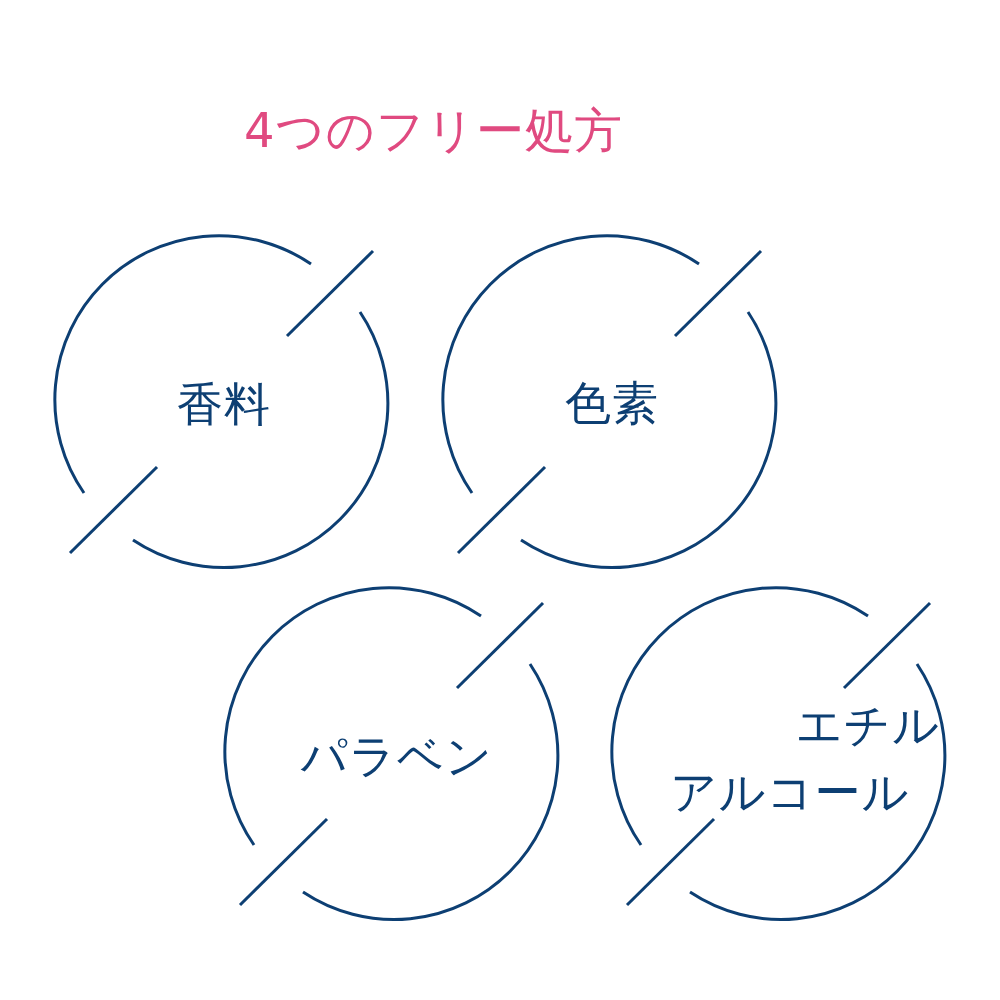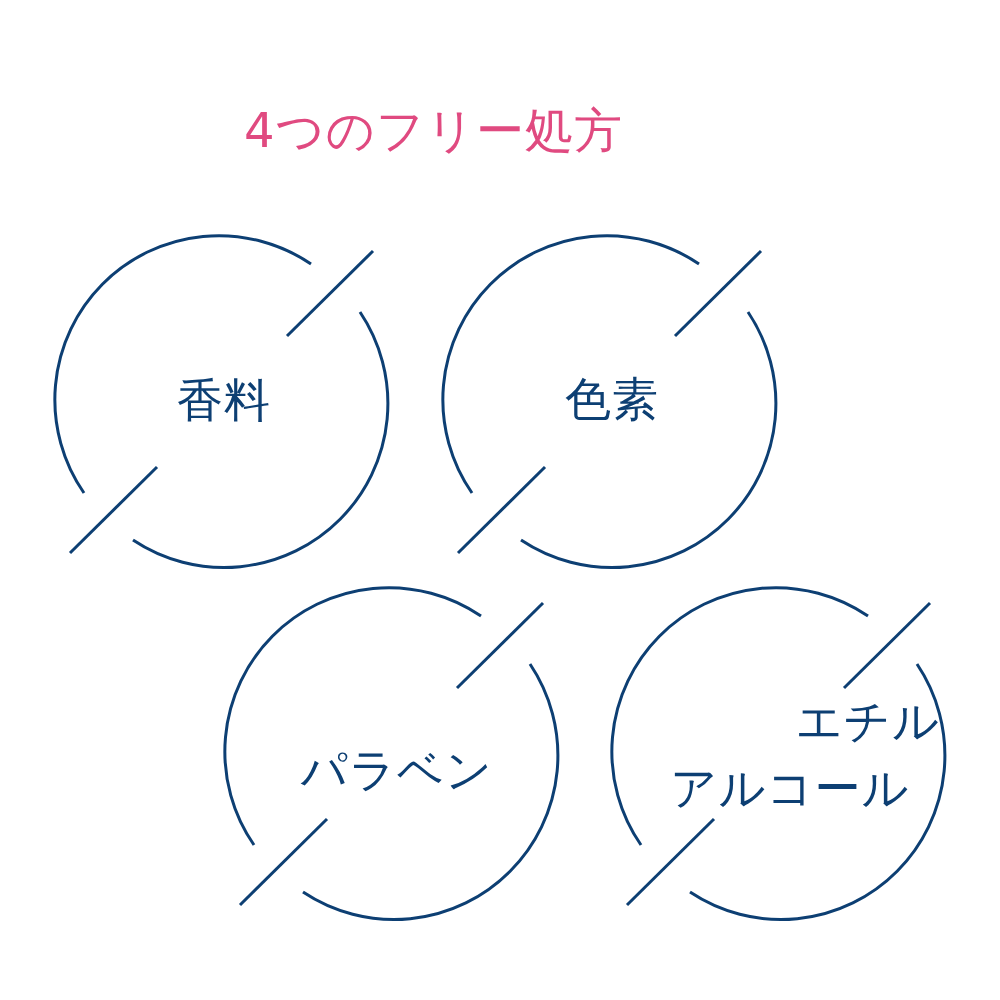--- a/index.html
+++ b/index.html
@@ -5,21 +5,21 @@
     html, body { margin: 0; padding: 0; background: #ffffff; }
     body { width: 1000px; height: 1000px; position: relative; overflow: hidden; }
     .title {
       position: absolute; left: 0; top: 98px; width: 867px;
       text-align: center; font-family: "DejaVu Sans", sans-serif;
       font-size: 48px; line-height: 64px; color: #e04a80; letter-spacing: 1px;
     }
     svg.icons { position: absolute; left: 0; top: 0; }
     .label {
       position: absolute; width: 300px; text-align: center;
-      font-family: Liberation Mono, monospace; font-size: 46px; line-height: 60px;
+      font-family: Liberation Sans, sans-serif; font-size: 46px; line-height: 60px;
       color: #0d3f73; letter-spacing: 1px;
     }
   </style>
 </head>
 <body>
 
 <div class="title">4つのフリー処方</div>
 
 <svg class="icons" width="1000" height="1000" viewBox="0 0 1000 1000">
   <defs>
@@ -42,15 +42,15 @@
   <g transform="translate(391,755)">
       <use href="#slash-circle"></use>
     </g>
   <g transform="translate(778,755)">
       <use href="#slash-circle"></use>
     </g>
 </svg>
 
 <div class="label" style="left:74px; top:374px;">香料</div>
 <div class="label" style="left:462px; top:373px;">色素</div>
-<div class="label" style="left:247px; top:726px;margin-top:18px;">パラベン</div>
+<div class="label" style="left:247px; top:726px;">パラベン</div>
 <div class="label" style="left:640px; top:695px;text-align:right;">エチル</div>
 <div class="label" style="left:640px; top:762px;">アルコール</div>
 
 </body></html>

